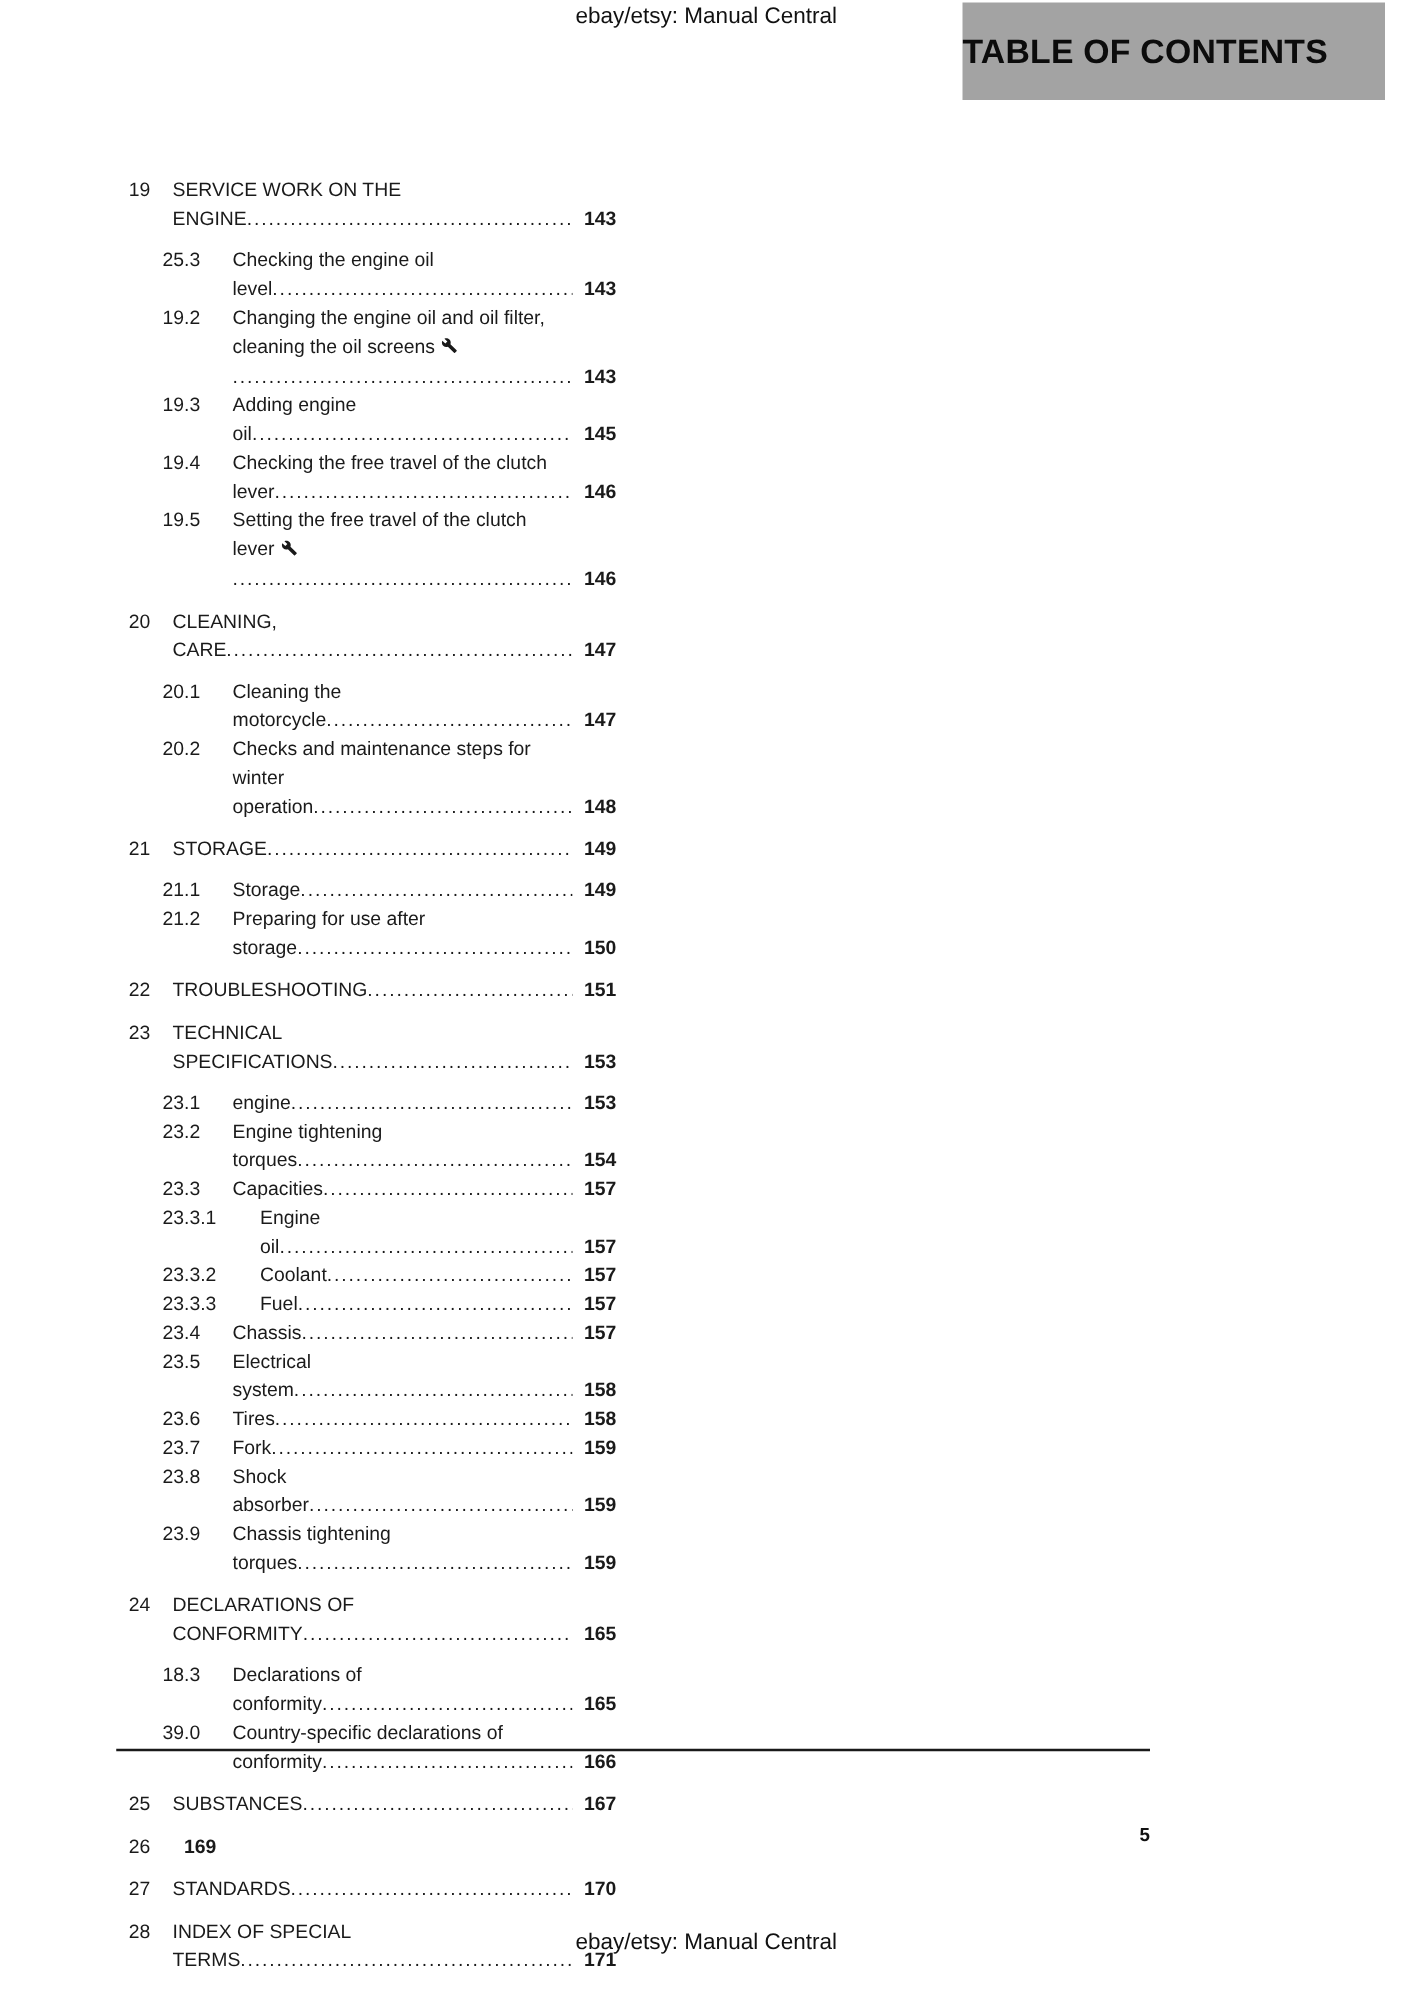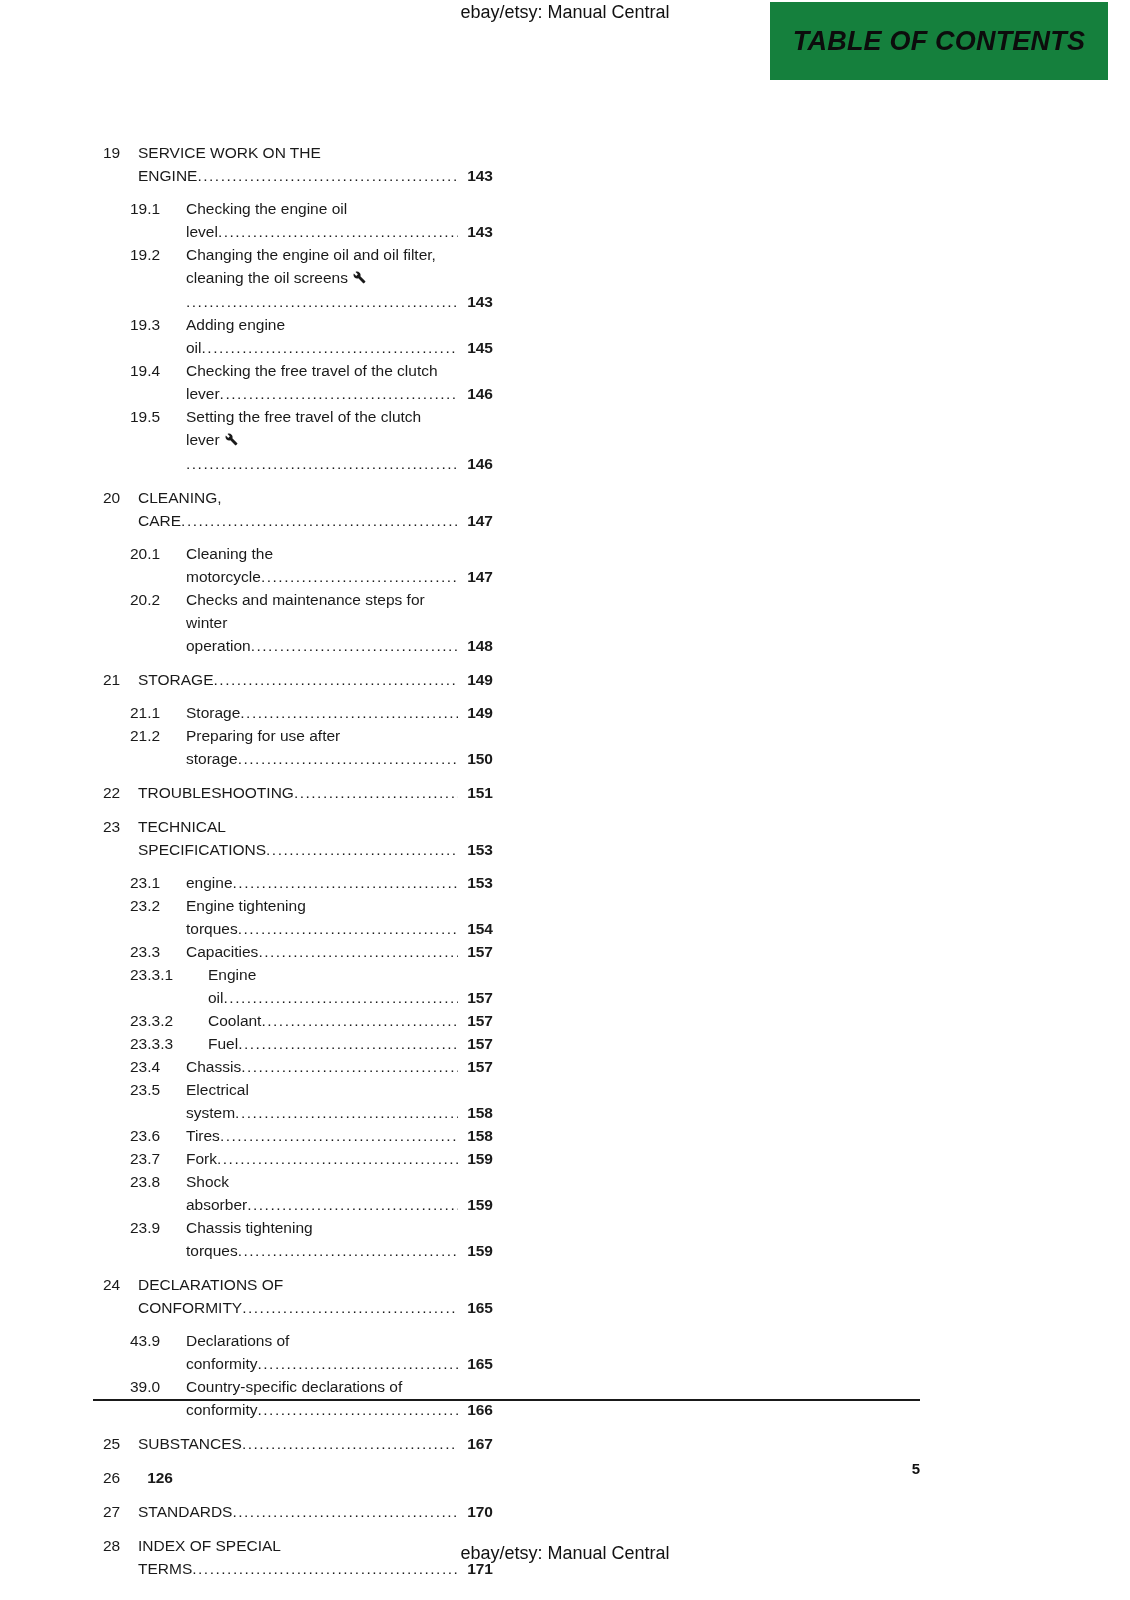--- a/index.html
+++ b/index.html
@@ -19,25 +19,24 @@
     top: 2px; left: 0; width: 100%;
     text-align: center;
     font-size: 18px;
     color: #111;
   }
 
   .banner {
     position: absolute;
     top: 2px; right: 22px;
     width: 338px; height: 78px;
-    background: #15803d;
+    background: #a3a3a3;
     display: flex;
     align-items: center;
-    justify-content: center;
-    font-style: italic;
+    justify-content: flex-start;
   }
   .banner-title {
     font-size: 27px;
     font-weight: bold;
     color: #0c0c0c;
     letter-spacing: 0.2px;
   }
 
   .toc {
     position: absolute;
@@ -105,21 +104,21 @@
 </div>
 
 <div class="toc">
   <div class="toc-row chapter">
     <span class="toc-num">19</span>
     <span class="toc-mid"><span class="toc-title">SERVICE WORK ON THE ENGINE</span></span>
     <span class="toc-page">143</span>
   </div>
 
   <div class="toc-row section">
-    <span class="toc-num">19.1</span>
+    <span class="toc-num">25.3</span>
     <span class="toc-mid"><span class="toc-title">Checking the engine oil level</span></span>
     <span class="toc-page">143</span>
   </div>
 
   <div class="toc-row section">
     <span class="toc-num">19.2</span>
     <span class="toc-mid"><span class="toc-title">Changing the engine oil and oil filter, cleaning the oil screens<span class="wrench-icon"><svg viewBox="0 0 24 24">
               <path fill="currentColor" d="M22.7 19l-9.1-9.1c.9-2.3.4-5-1.5-6.9-2-2-5-2.4-7.4-1.3L9 6 6 9 1.6 4.7C.4 7.1.9 10.1 2.9 12.1c1.9 1.9 4.6 2.4 6.9 1.5l9.1 9.1c.4.4 1 .4 1.4 0l2.3-2.3c.5-.4.5-1.1.1-1.4z"></path>
             </svg></span></span></span>
     <span class="toc-page">143</span>
@@ -265,40 +264,40 @@
     <span class="toc-page">159</span>
   </div>
 
   <div class="toc-row chapter">
     <span class="toc-num">24</span>
     <span class="toc-mid"><span class="toc-title">DECLARATIONS OF CONFORMITY</span></span>
     <span class="toc-page">165</span>
   </div>
 
   <div class="toc-row section">
-    <span class="toc-num">43.9</span>
+    <span class="toc-num">18.3</span>
     <span class="toc-mid"><span class="toc-title">Declarations of conformity</span></span>
     <span class="toc-page">165</span>
   </div>
 
   <div class="toc-row section">
     <span class="toc-num">39.0</span>
     <span class="toc-mid"><span class="toc-title">Country-specific declarations of conformity</span></span>
     <span class="toc-page">166</span>
   </div>
 
   <div class="toc-row chapter">
     <span class="toc-num">25</span>
     <span class="toc-mid"><span class="toc-title">SUBSTANCES</span></span>
     <span class="toc-page">167</span>
   </div>
 
   <div class="toc-row chapter">
     <span class="toc-num">26</span>
-    <span class="toc-page">126</span>
+    <span class="toc-page">169</span>
   </div>
 
   <div class="toc-row chapter">
     <span class="toc-num">27</span>
     <span class="toc-mid"><span class="toc-title">STANDARDS</span></span>
     <span class="toc-page">170</span>
   </div>
 
   <div class="toc-row chapter">
     <span class="toc-num">28</span>

